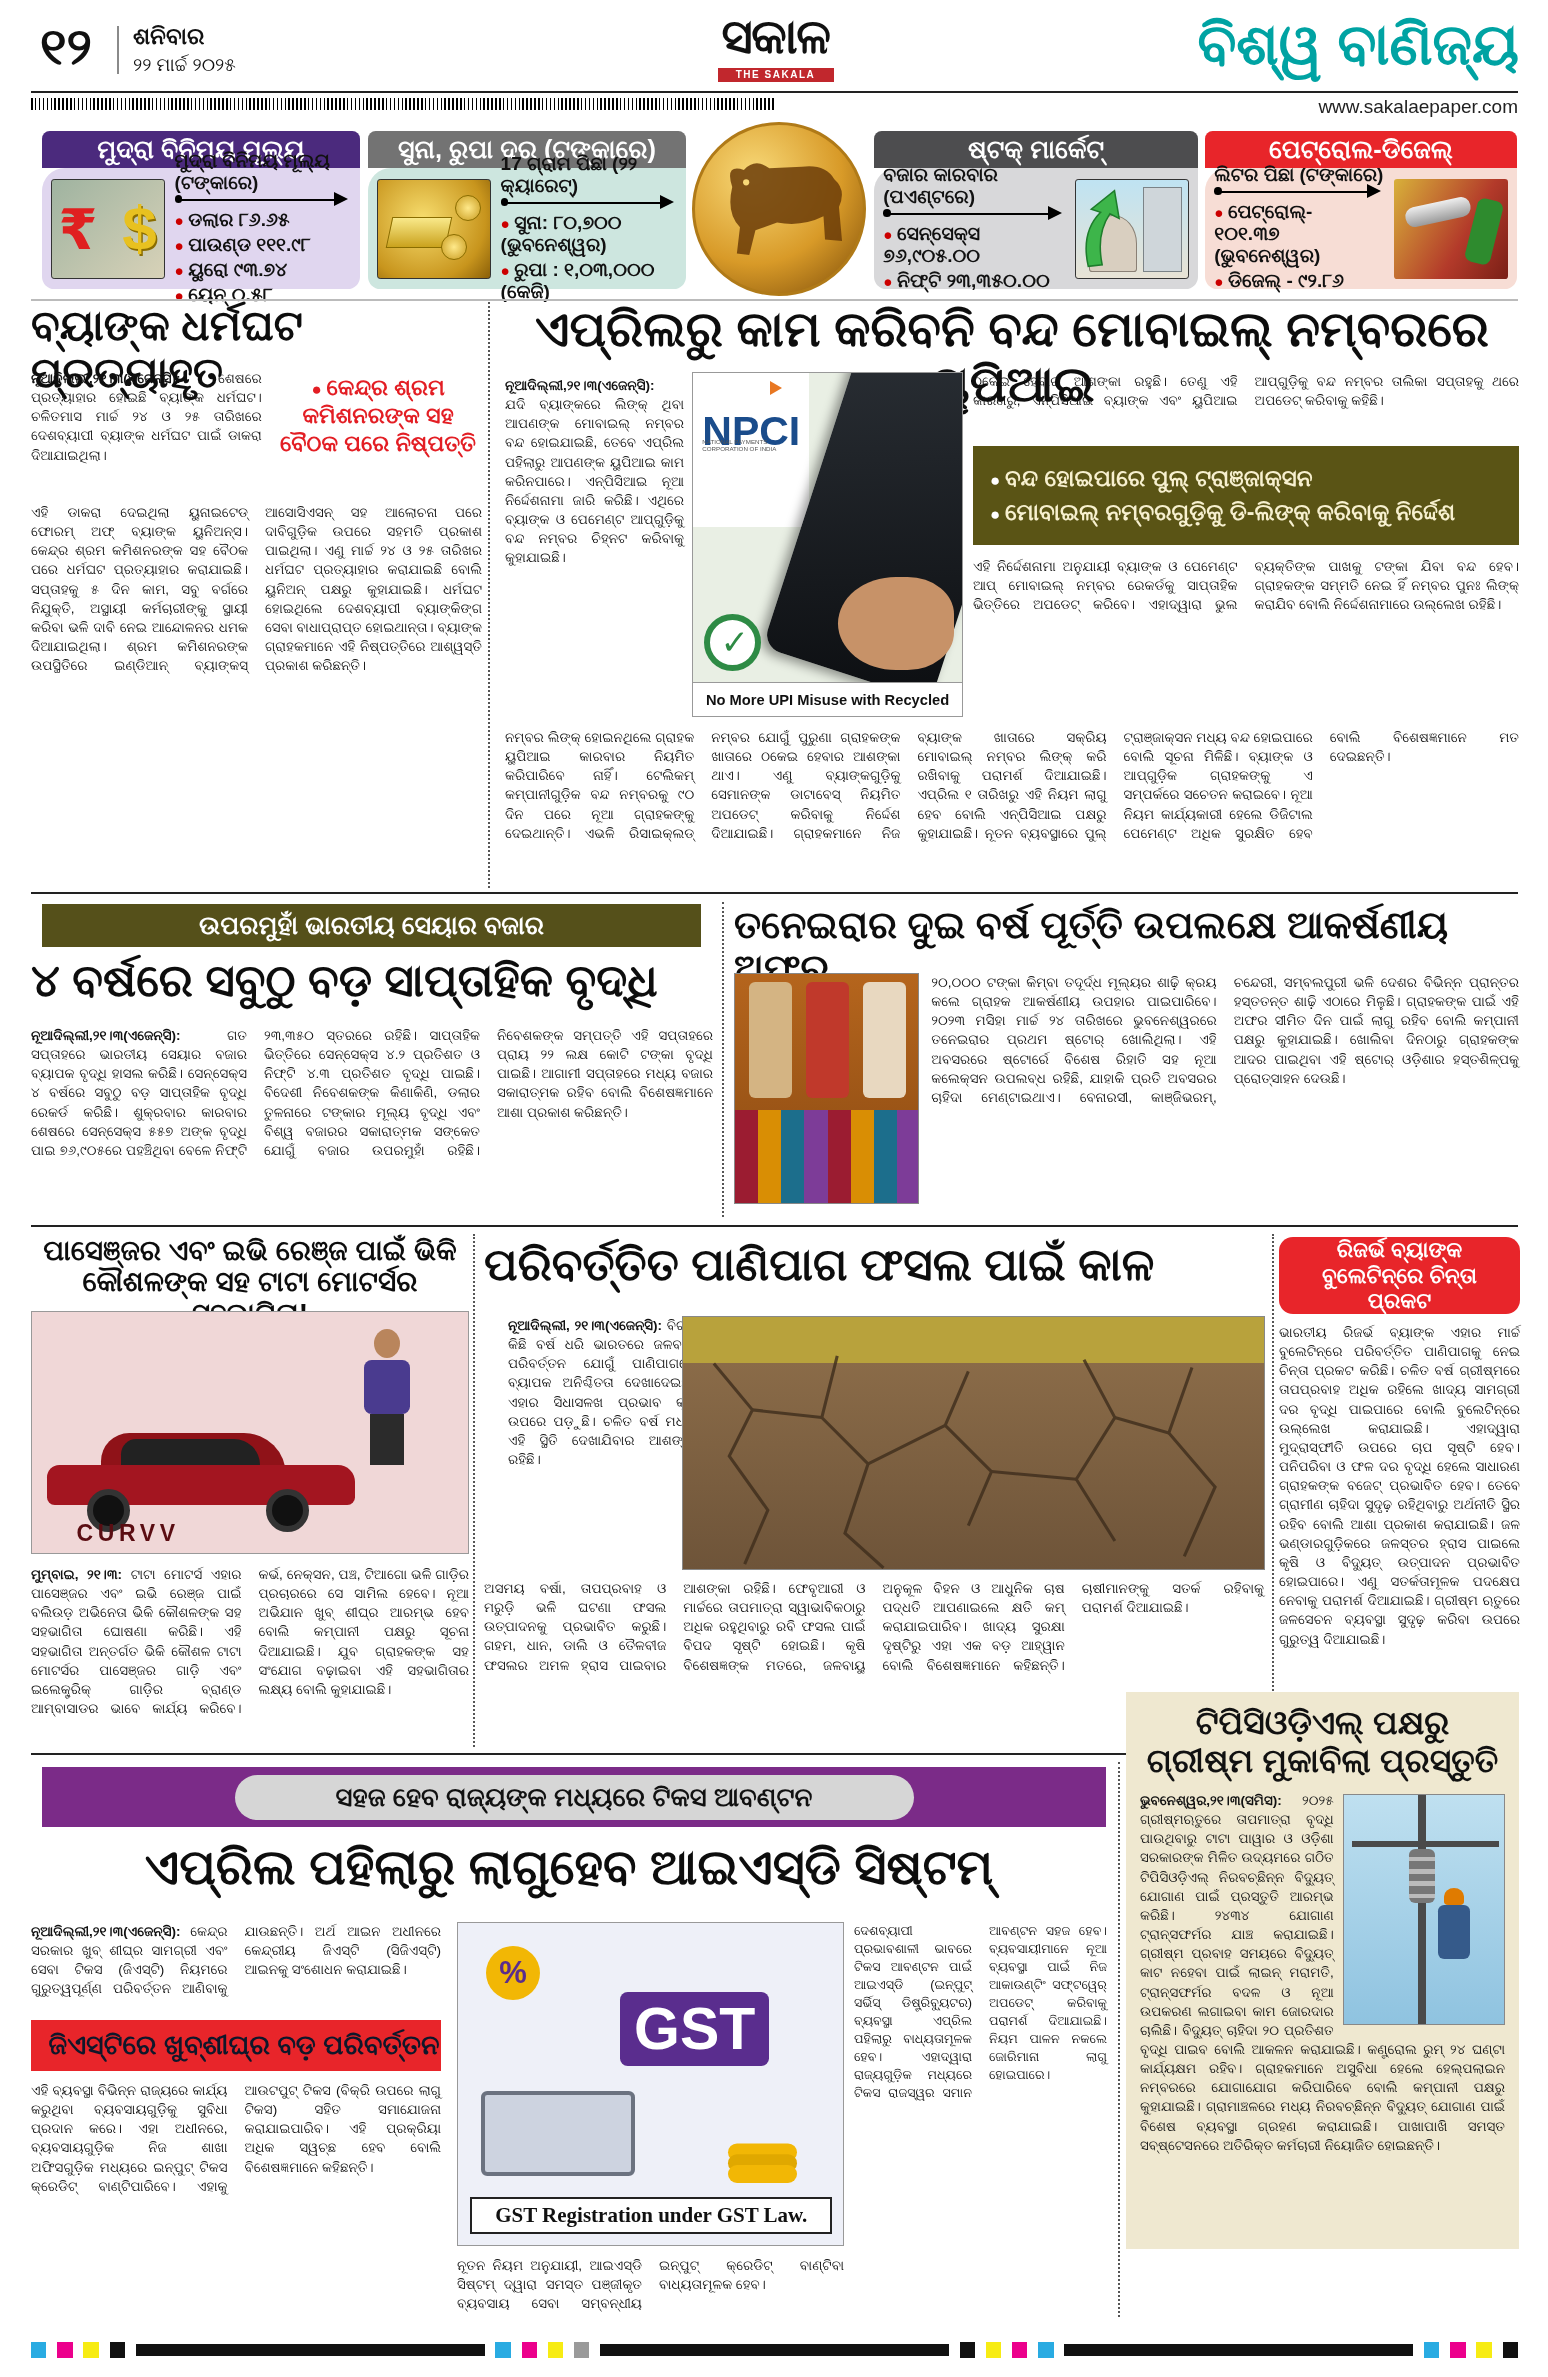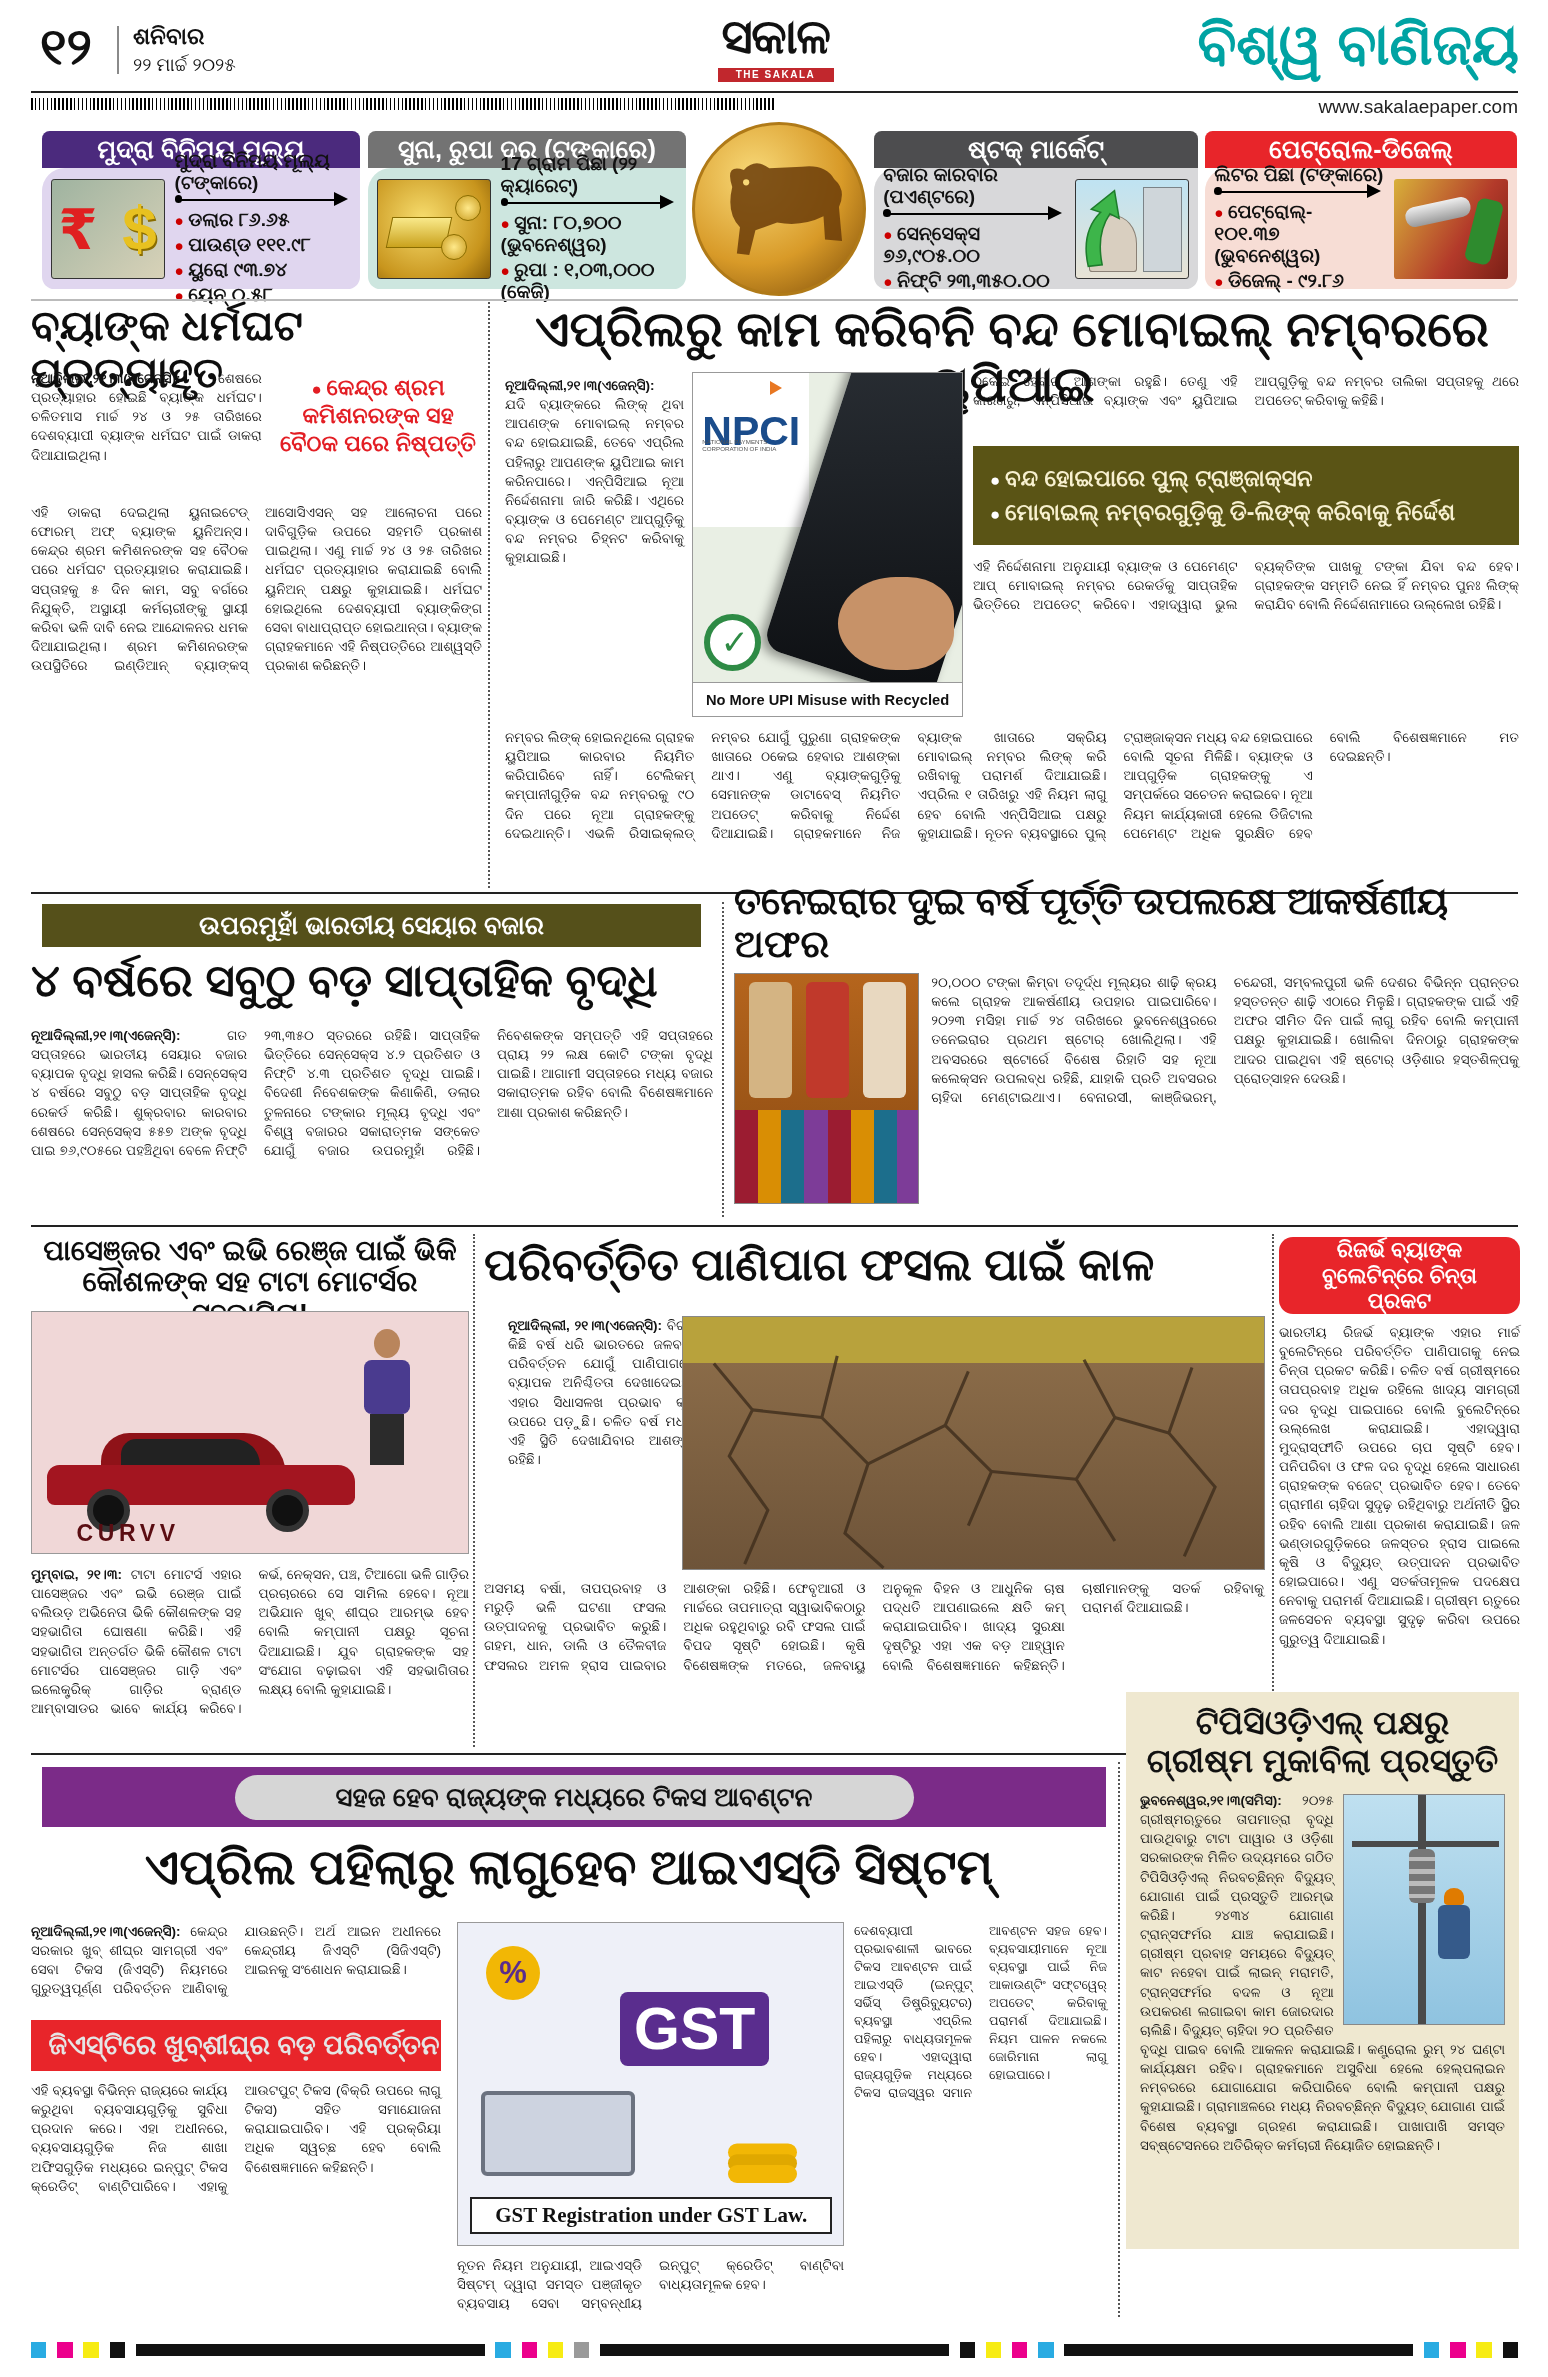--- a/index.html
+++ b/index.html
@@ -86,21 +86,21 @@
   .upi-bullets { position:absolute; left:973px; top:446px; width:546px; height:99px; background:#5a5415; color:#f7f0cf; padding:10.8px 17px; display:flex; flex-direction:column; justify-content:center; gap:6.2px; }
   .upi-bullets div { font-size:23px; font-weight:bold; }
   .upi-bullets div::before { content:"● "; font-size:17px; color:#fff; }
   .upi-b3 { position:absolute; left:973px; top:557px; width:546px; height:160px; }
   .upi-b2 { position:absolute; left:505px; top:728px; width:1014px; height:159px; }
 
   
   .kicker { position:absolute; left:42px; top:904px; width:659px; height:43px; background:#55501a; color:#fff; font-size:25.4px; font-weight:bold; text-align:center; line-height:43px; }
   .share-headline { position:absolute; left:31px; top:956px; width:682px; font-size:45px; }
   .share-body { position:absolute; left:31px; top:1026px; width:682px; height:189px; }
-  .taneira-headline { position:absolute; left:734px; top:880px; width:785px; font-size:38px; }
+  .taneira-headline { position:absolute; left:734px; top:904px; width:785px; font-size:38px; }
   .taneira-row { position:absolute; left:734px; top:973px; width:785px; height:241px; display:flex; gap:12.3px; }
   .taneira-col1 { width:184px; }
   .saree { width:185px; height:231px; flex:none; border:0.8px solid #888; background:linear-gradient(#b5651d,#8a4a12); position:relative; overflow:hidden; }
   .saree .rack { position:absolute; top:7.7px; width:43px; height:116px; border-radius:6.2px; }
   .saree .m1 { left:14px; background:#d4b483; } .saree .m2 { left:71px; background:#c0392b; } .saree .m3 { left:128px; background:#e8d8c0; }
   .saree .shelf { position:absolute; left:0; bottom:0; width:100%; height:93px; background:repeating-linear-gradient(90deg,#9b1c31 0 23px,#d98e04 23px 46px,#1c6e8c 46px 69px,#7d3c98 69px 93px); }
   .taneira-col2 { flex:1; }
 
   
   .tata-headline { position:absolute; left:31px; top:1235px; width:438px; font-size:28px; text-align:center; }
@@ -125,21 +125,21 @@
   .weather-body { position:absolute; left:484px; top:1579px; width:780px; height:166px; }
 
   .rbi-box { position:absolute; left:1279px; top:1237px; width:241px; height:77px; background:#e8252a; border-radius:14px; color:#fff; font-size:21.6px; font-weight:900; text-align:center; display:flex; align-items:center; justify-content:center; line-height:1.2; padding:4.6px 10.8px; }
   .rbi-body { position:absolute; left:1279px; top:1323px; width:241px; height:423px; }
 
   
   .gst-banner { position:absolute; left:42px; top:1767px; width:1064px; height:60px; background:#7b2b88; display:flex; align-items:center; justify-content:center; }
   .gst-banner .pill { width:679px; height:45px; background:#d6d6d6; border-radius:31px; font-size:26px; font-weight:900; text-align:center; line-height:45px; }
   .gst-headline { position:absolute; left:31px; top:1840px; width:1076px; font-size:49px; text-align:center; }
   .gst-intro { position:absolute; left:31px; top:1922px; width:410px; height:91px; }
-  .gst-redbox { position:absolute; left:31px; top:2020px; width:410px; height:51px; background:#e8252a; color:#e5e5e5; font-size:27px; font-weight:900; text-align:center; line-height:51px;padding-left:16px; }
+  .gst-redbox { position:absolute; left:31px; top:2020px; width:410px; height:51px; background:#e8252a; color:#0f172a; font-size:27px; font-weight:900; text-align:center; line-height:51px;padding-left:16px; }
   .gst-b2 { position:absolute; left:31px; top:2081px; width:410px; height:231px; }
   .gstimg { position:absolute; left:457px; top:1922px; width:387px; height:324px; background:#eef0f8; border:0.8px solid #999; overflow:hidden; }
   .gstimg .lap { position:absolute; left:23px; bottom:69px; width:154px; height:85px; background:#cdd3e0; border:4.6px solid #6b7280; border-radius:6.2px; }
   .gstimg .gstword { position:absolute; left:162px; top:69px; font-size:59px; font-weight:900; color:#fff; background:#5a2d8e; padding:3.1px 14px; border-radius:7.7px; }
   .gstimg .pct { position:absolute; left:28px; top:23px; width:54px; height:54px; border-radius:50%; background:#f2b705; color:#5a2d8e; font-size:31px; font-weight:900; text-align:center; line-height:54px; }
   .gstimg .coin { position:absolute; right:46px; bottom:62px; width:69px; height:18.5px; background:#f2b705; border-radius:9.3px; box-shadow:0 -10.8px 0 #e0a800, 0 -21.6px 0 #f2b705; }
   .gstimg .cap { position:absolute; left:12.3px; bottom:10.8px; width:362px; height:37px; background:#fff; border:2.3px solid #222; font-size:21px; font-weight:bold; text-align:center; line-height:32px; font-family:"Liberation Serif",serif; }
   .gst-b3 { position:absolute; left:854px; top:1922px; width:253px; height:393px; font-size:12.7px; }
   .gst-b4 { position:absolute; left:457px; top:2256px; width:387px; height:59px; }
 

